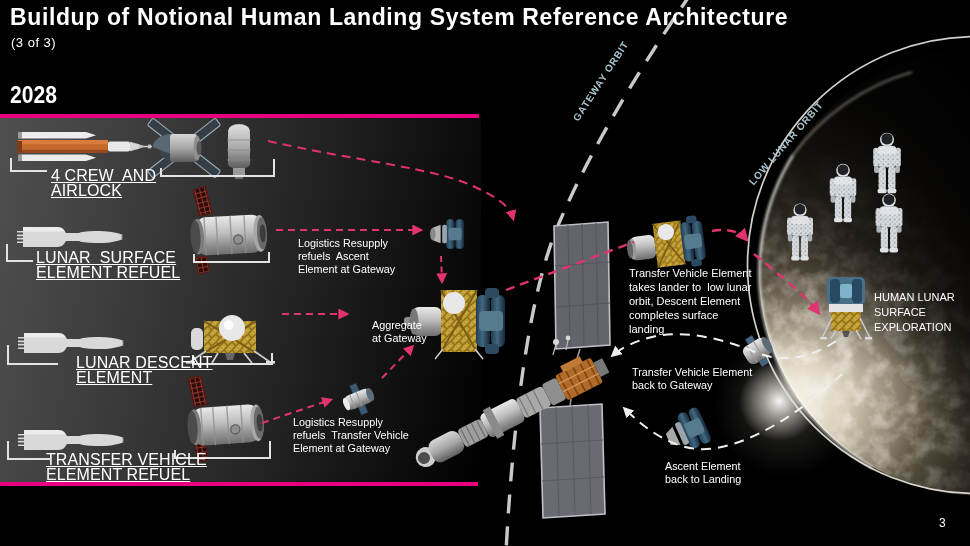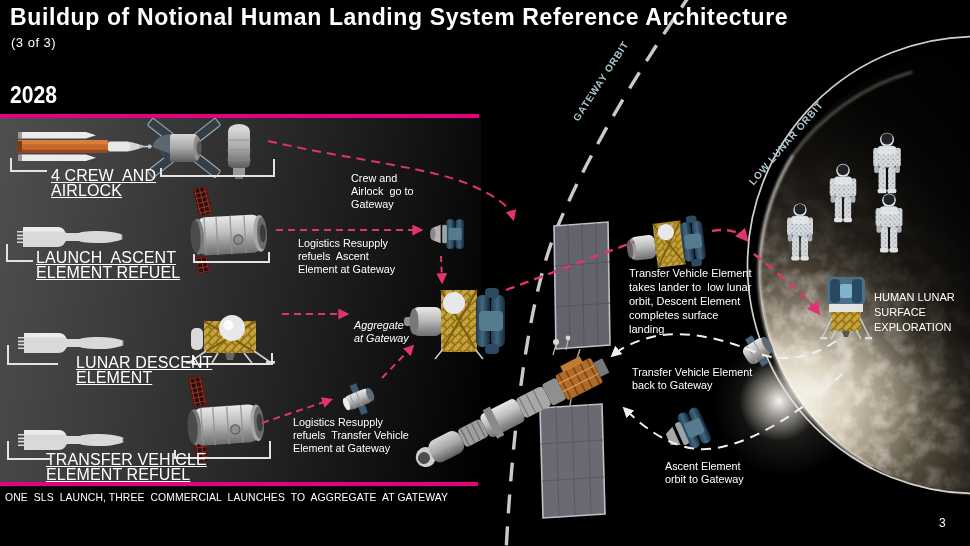--- a/index.html
+++ b/index.html
@@ -16,21 +16,21 @@
   #panel{position:absolute;left:0;top:118px;width:481px;height:364px;
          background:linear-gradient(100deg,#4f4f4f 0%,#3a3a3a 30%,#242424 58%,#0c0c0c 86%,#000 100%);}
   .plabel{font-size:16px;letter-spacing:.1px;line-height:15px;white-space:pre;text-decoration:underline;}
   #lbl-crew{left:51px;top:168px;}
   #lbl-ascent{left:36px;top:250px;}
   #lbl-descent{left:76px;top:355px;}
   #lbl-tve{left:46px;top:452px;}
   .ann{font-size:10.8px;line-height:12.8px;white-space:pre;}
   #ann-crew{left:351px;top:172px;}
   #ann-log1{left:298px;top:237px;}
-  #ann-agg{left:354px;top:319px;font-style:italic;}
+  #ann-agg{left:372px;top:319px;}
   #ann-log2{left:293px;top:416px;}
   #ann-tvello{left:629px;top:266px;font-size:11px;line-height:14px;}
   #ann-tveback{left:632px;top:366px;}
   #ann-ascback{left:665px;top:460px;}
   #ann-surface{left:874px;top:290px;font-size:11px;line-height:15px;}
   .orbit-label{font-size:10px;letter-spacing:.8px;font-weight:bold;white-space:nowrap;}
   #orb-gw{left:580px;top:112px;transform:rotate(-57deg);transform-origin:left bottom;}
   #orb-llo{left:755px;top:176px;transform:rotate(-49deg);transform-origin:left bottom;}
   #footer-caption{left:5px;top:492px;font-size:10.4px;word-spacing:0px;letter-spacing:.1px;white-space:pre;}
   #page-num{left:939px;top:516px;font-size:12px;}
@@ -418,49 +418,45 @@
   </svg>
 
   <div class="txt" id="title">Buildup of Notional Human Landing System Reference Architecture</div>
   <div class="txt" id="subtitle">(3 of 3)</div>
   <div class="txt" id="year">2028</div>
   <div class="rule" id="rule-top" style="background: rgb(230, 0, 126);"></div>
   <div class="rule" id="rule-bottom" style="background: rgb(230, 0, 126);"></div>
 
   <div class="txt plabel" id="lbl-crew">4 CREW  AND
 AIRLOCK</div>
-  <div class="txt plabel" id="lbl-ascent">LAUNCH  ASCENT
+  <div class="txt plabel" id="lbl-ascent">LUNAR  SURFACE
 ELEMENT REFUEL</div>
   <div class="txt plabel" id="lbl-descent">LUNAR DESCENT
 ELEMENT</div>
   <div class="txt plabel" id="lbl-tve">TRANSFER VEHICLE
 ELEMENT REFUEL</div>
 
-  <div class="txt ann" id="ann-crew">Crew and
-Airlock  go to
-Gateway</div>
   <div class="txt ann" id="ann-log1">Logistics Resupply
 refuels  Ascent
 Element at Gateway</div>
   <div class="txt ann" id="ann-agg">Aggregate
 at Gateway</div>
   <div class="txt ann" id="ann-log2">Logistics Resupply
 refuels  Transfer Vehicle
 Element at Gateway</div>
   <div class="txt ann" id="ann-tvello">Transfer Vehicle Element
 takes lander to  low lunar
 orbit, Descent Element
 completes surface
 landing</div>
   <div class="txt ann" id="ann-tveback">Transfer Vehicle Element
 back to Gateway</div>
   <div class="txt ann" id="ann-ascback">Ascent Element
-orbit to Gateway</div>
+back to Landing</div>
   <div class="txt ann" id="ann-surface">HUMAN LUNAR
 SURFACE
 EXPLORATION</div>
 
   <div class="txt orbit-label" id="orb-gw" style="color: rgb(169, 197, 206);">GATEWAY ORBIT</div>
   <div class="txt orbit-label" id="orb-llo" style="color: rgb(169, 197, 206);">LOW LUNAR ORBIT</div>
 
-  <div class="txt" id="footer-caption">ONE  SLS  LAUNCH, THREE  COMMERCIAL  LAUNCHES  TO  AGGREGATE  AT GATEWAY</div>
   <div class="txt" id="page-num">3</div>
 </div>
 
 </body></html>

